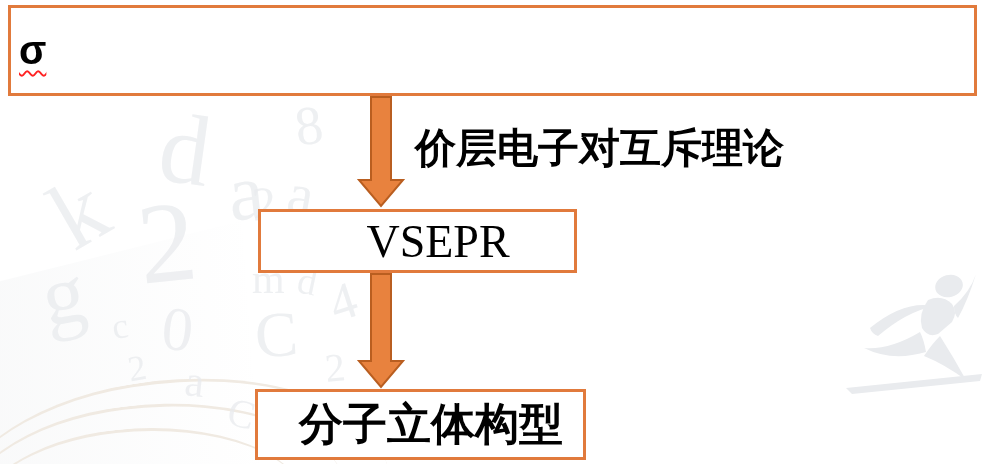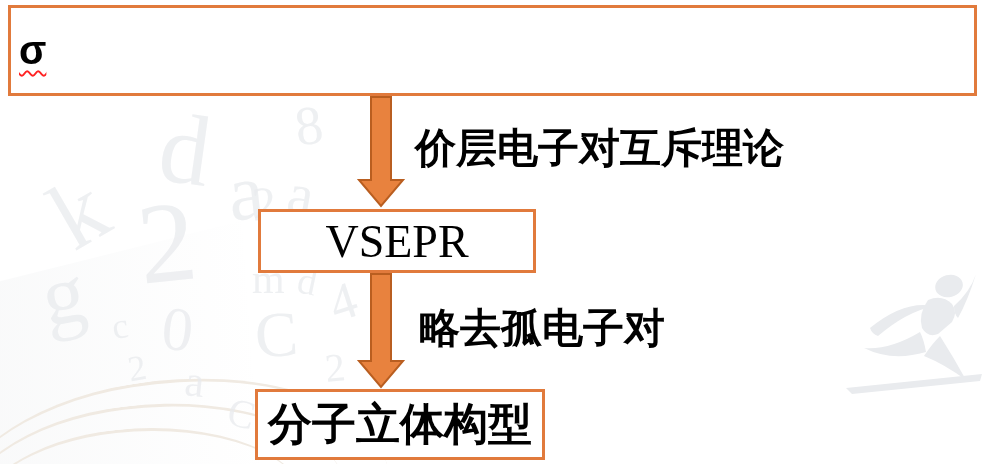--- a/index.html
+++ b/index.html
@@ -34,26 +34,27 @@
   .runner-svg{position:absolute;left:842px;top:266px;}
 
   
   .flow-box{
     position:absolute;
     background:#fff;
     border:3px solid var(--box-border,#e17a3c);
     box-sizing:content-box;
     display:flex;align-items:center;
     white-space:nowrap;
+    padding-left:41px;
   }
   .box-top{left:8px;top:5px;width:955px;height:85px;padding-left:8px;
     font-size:40px;font-weight:700;}
   .box-vsepr{left:258px;top:209px;width:272px;height:58px;justify-content:center;
     font-family:"Liberation Serif","DejaVu Serif",serif;font-size:46px;font-weight:400;}
-  .box-bottom{left:255px;top:389px;width:284px;height:65px;justify-content:center;
+  .box-bottom{left:255px;top:389px;width:284px;height:65px;justify-content:flex-start;
     font-size:44px;font-weight:700;}
   .sigma{
     text-decoration:underline wavy var(--spellcheck-squiggle,#f22);
     text-decoration-thickness:2px;
     text-underline-offset:6px;
     margin-right:1px;
   }
 
   
   .flow-arrow{position:absolute;left:358px;overflow:visible;}
@@ -119,19 +120,18 @@
   </svg>
   <div class="arrow-label label-1">价层电子对互斥理论</div>
 
   <div class="flow-box box-vsepr">
     <span>VSEPR</span>
   </div>
 
   <svg class="flow-arrow" style="top:273px" width="46" height="116" viewBox="0 0 46 116">
     <polygon class="arrow-shape" points="13,1 33,1 33,88 45,88 23,114 1,88 13,88"></polygon>
   </svg>
-  <div class="arrow-label label-2">略去孤电子对</div>
 
   <div class="flow-box box-bottom">
     <span>分子立体构型</span>
   </div>
 
 </div>
 
 </body></html>

